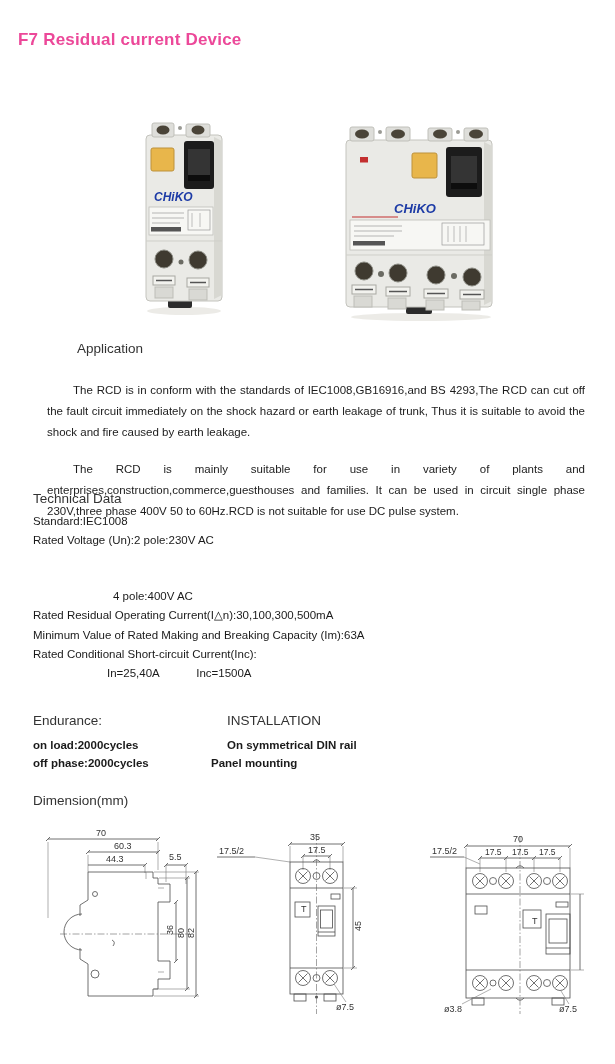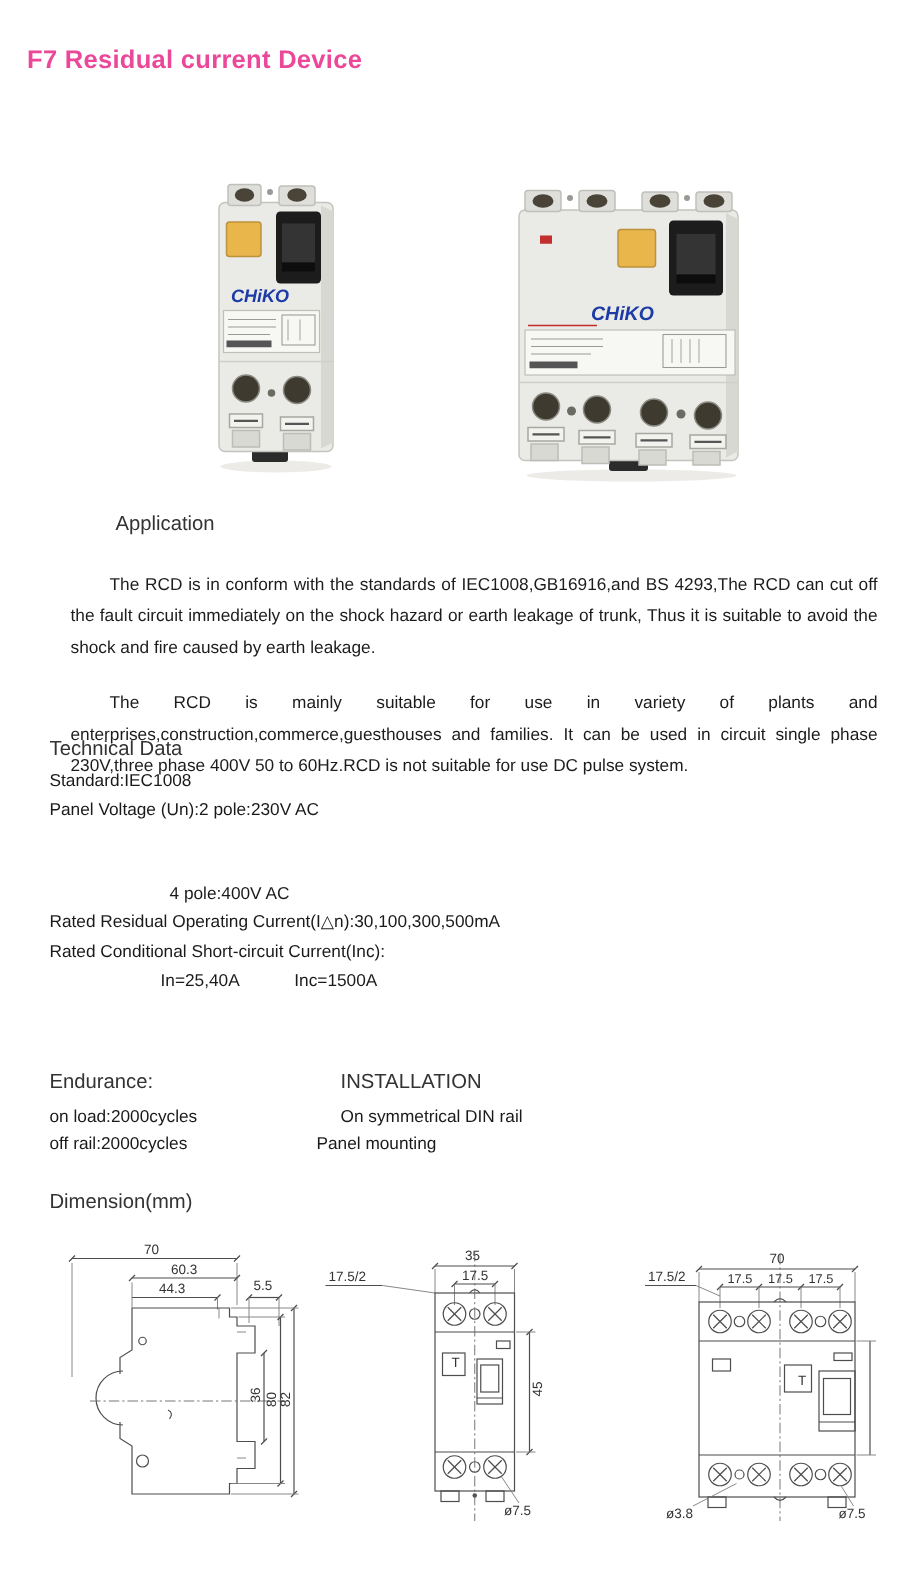--- a/index.html
+++ b/index.html
@@ -7,21 +7,21 @@
         font-family:"Liberation Sans",sans-serif;color:#1a1a1a;}
   .abs{position:absolute;}
   .title{font-size:17px;font-weight:bold;color:#ec4899;letter-spacing:0.2px;}
   .h2{font-size:13.5px;color:#333;}
   .body-text{font-size:11.5px;line-height:21px;color:#1c1c1c;}
   .para{margin:16px;text-indent:26px;text-align:justify;}
   .tech-row{height:19.4px;line-height:19.4px;font-size:11.5px;white-space:nowrap;}
   .ind1{padding-left:80px;margin-top:36px;}
   .ind2{padding-left:74px;}
   .col-a{display:inline-block;width:86px;}
-  .small-txt{font-size:11.5px;line-height:18px;}
+  .small-txt{font-size:11.5px;line-height:18px;font-weight:bold;}
   svg text{font-family:"Liberation Sans",sans-serif;}
   .dim-label{font-size:9px;fill:#333;}
   .dim-label-s{font-size:8.5px;fill:#333;}
   .draw-line{stroke:#4d4d4d;stroke-width:0.8;fill:none;}
   .thin{stroke:#7a7a7a;stroke-width:0.6;fill:none;}
   .center-line{stroke:#666;stroke-width:0.6;fill:none;stroke-dasharray:7 2 1.5 2;}
 </style>
 </head>
 <body>
 
@@ -135,33 +135,34 @@
 
   <div class="abs h2" style="left:33px;top:341px;margin-left:44px;">Application</div>
   <div class="abs body-text" style="left:31px;top:364px;width:570px;">
     <p class="para">The RCD is in conform with the standards of IEC1008,GB16916,and BS 4293,The RCD can cut off the fault circuit immediately on the shock hazard or earth leakage of trunk, Thus it is suitable to avoid the shock and fire caused by earth leakage.</p>
     <p class="para">The RCD is mainly suitable for use in variety of plants and enterprises,construction,commerce,guesthouses and families. It can be used in circuit single phase 230V,three phase 400V 50 to 60Hz.RCD is not suitable for use DC pulse system.</p>
   </div>
 
   <div class="abs h2" style="left:33px;top:491px;">Technical Data</div>
   <div class="abs" style="left:33px;top:512px;width:570px;">
     <div class="tech-row">Standard:IEC1008</div>
-    <div class="tech-row">Panel Voltage (Un):2 pole:230V AC</div>
+    <div class="tech-row">Rated Voltage (Un):2 pole:230V AC</div>
     <div class="tech-row ind1">4 pole:400V AC</div>
     <div class="tech-row">Rated Residual Operating Current(I△n):30,100,300,500mA</div>
+    <div class="tech-row">Minimum Value of Rated Making and Breaking Capacity (Im):63A</div>
     <div class="tech-row">Rated Conditional Short-circuit Current(Inc):</div>
     <div class="tech-row ind2">
       <span class="col-a">In=25,40A</span>
       <span>Inc=1500A</span>
     </div>
   </div>
 
   <div class="abs h2" style="left:33px;top:713px;">Endurance:</div>
   <div class="abs small-txt" style="left:33px;top:736px;">on load:2000cycles</div>
-  <div class="abs small-txt" style="left:33px;top:754px;">off rail:2000cycles</div>
+  <div class="abs small-txt" style="left:33px;top:754px;">off phase:2000cycles</div>
 
   <div class="abs h2" style="left:211px;top:713px;margin-left:16px;">INSTALLATION</div>
   <div class="abs small-txt" style="left:211px;top:736px;margin-left:16px;">On symmetrical DIN rail</div>
   <div class="abs small-txt" style="left:211px;top:754px;">Panel mounting</div>
 
   <div class="abs h2" style="left:33px;top:781px;margin-top:12px;">Dimension(mm)</div>
 
   <svg class="abs" style="left:38px;top:826px;" width="162" height="184" viewBox="0 0 162 184">
     <g>
       <line class="draw-line" x1="10" y1="13" x2="120" y2="13"></line>

